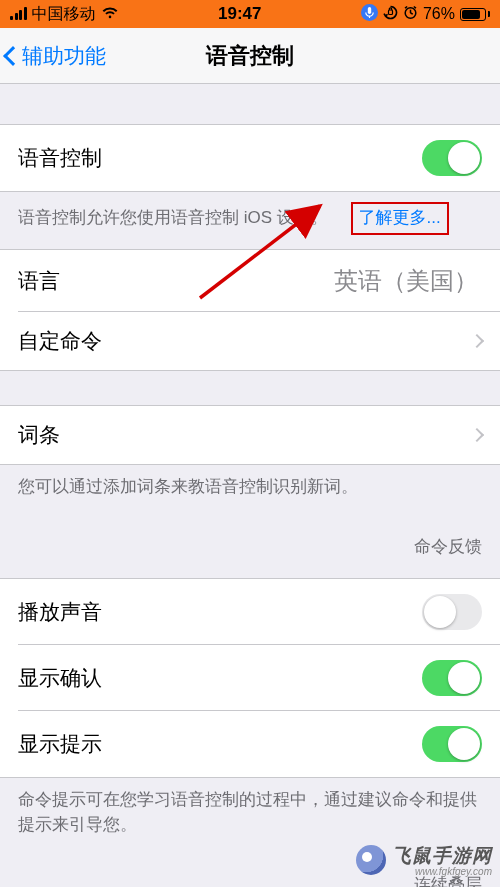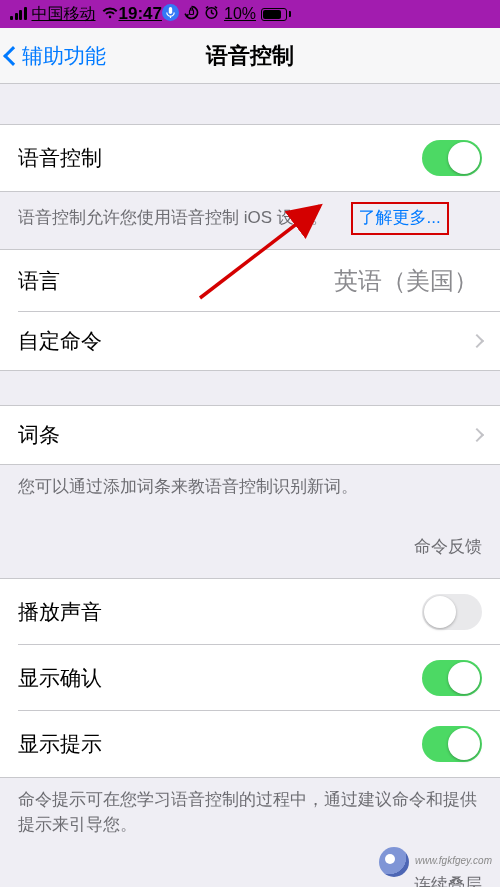--- a/index.html
+++ b/index.html
@@ -10,25 +10,25 @@
     color: #000;
     font-size: 21px;
     position: relative;
   }
 
   
   .status-bar {
     height: 28px;
     display: flex;
     align-items: center;
+    justify-content: space-between;
     padding: 0 10px;
-    background: #a21caf;
+    background: #f97316;
     font-size: 16px;
     font-weight: 500;
-    text-decoration: underline;
   }
   .status-left, .status-right { display: flex; align-items: center; gap: 5px; }
   .status-center { font-weight: 600; font-size: 17px; }
   .signal-icon { display: inline-flex; align-items: flex-end; gap: 1.5px; height: 12px; }
   .signal-icon span { width: 3px; background:#000; display:block; border-radius:1px; }
   .signal-icon span:nth-child(1){height:4px;} .signal-icon span:nth-child(2){height:7px;}
   .signal-icon span:nth-child(3){height:10px;} .signal-icon span:nth-child(4){height:13px;}
   .wifi-icon, .ori-icon, .alarm-icon, .mic-icon { display:inline-block; }
   .battery { display:inline-flex; align-items:center; gap:2px; }
   .battery-body { width:26px; height:13px; border:1px solid #000; border-radius:3px; position:relative; }
@@ -196,21 +196,21 @@
     </span>
     <span class="alarm-icon">
       <svg width="15" height="15" viewBox="0 0 15 15">
           <circle cx="7.5" cy="8" r="5.3" fill="none" stroke="#000" stroke-width="1.5"></circle>
           <line x1="7.5" y1="8" x2="7.5" y2="4.7" stroke="#000" stroke-width="1.5"></line>
           <line x1="7.5" y1="8" x2="9.8" y2="9.2" stroke="#000" stroke-width="1.5"></line>
           <line x1="2" y1="3.2" x2="4.2" y2="1.5" stroke="#000" stroke-width="1.5"></line>
           <line x1="13" y1="3.2" x2="10.8" y2="1.5" stroke="#000" stroke-width="1.5"></line>
         </svg>
     </span>
-    <span>10%</span>
+    <span>76%</span>
     <span class="battery">
       <span class="battery-body">
           <span class="battery-fill"></span>
         </span>
       <span class="battery-tip"></span>
     </span>
   </div>
 </div>
 
 <div class="nav-header">
@@ -281,15 +281,16 @@
     <marker id="ah" markerWidth="12" markerHeight="12" refX="9" refY="5" orient="auto">
       <path d="M0,0 L10,5 L0,10 z" fill="#d40000"></path>
     </marker>
   </defs>
   <line x1="10" y1="100" x2="130" y2="8" stroke="#d40000" stroke-width="3.5" marker-end="url(#ah)"></line>
 </svg>
 
 <div class="watermark">
   <span class="wm-logo"></span>
   <span>
+    <span class="wm-text">飞鼠手游网</span>
     <span class="wm-sub">www.fgkfgey.com</span>
   </span>
 </div>
 
 </body></html>

